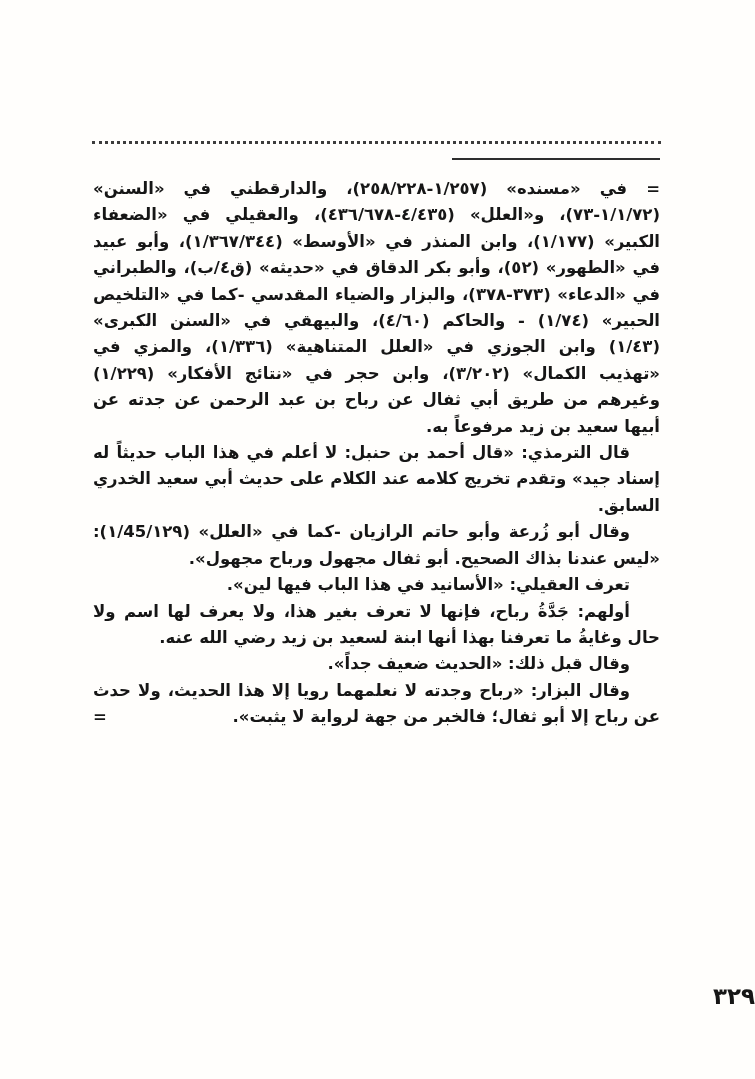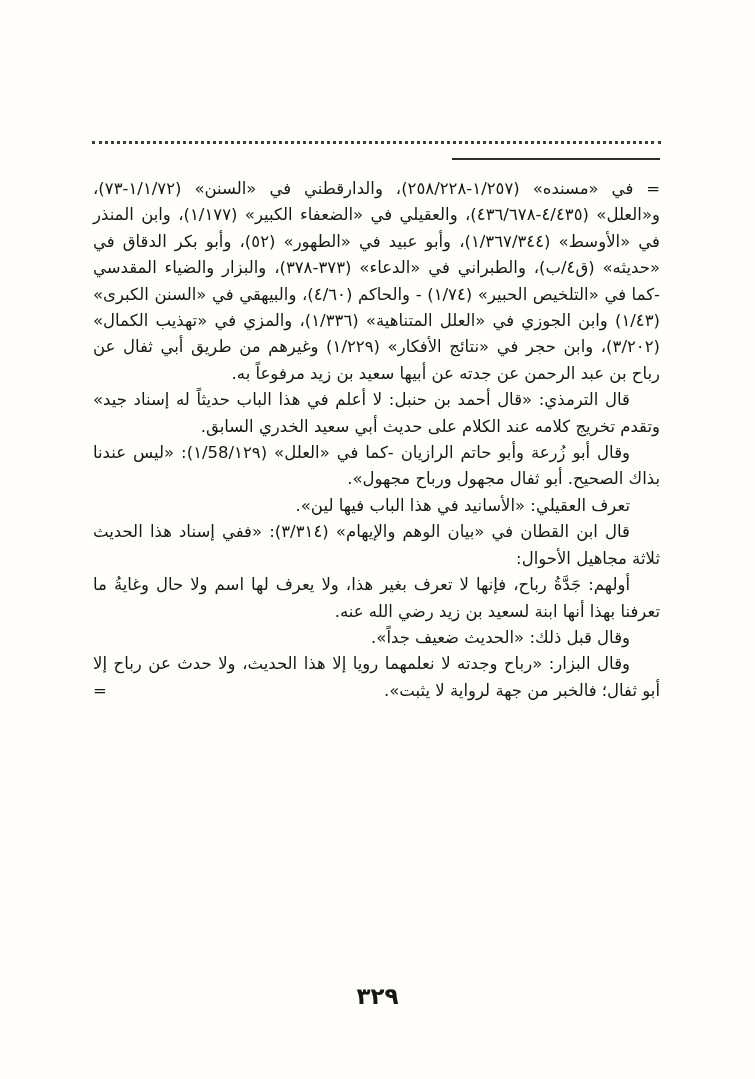--- a/index.html
+++ b/index.html
@@ -35,62 +35,60 @@
   }
   .text-block {
     position: absolute;
     top: 176px;
     right: 95px;
     left: 93px;
     direction: rtl;
     text-align: justify;
     font-size: 16.5px;
     line-height: 26.4px;
-    font-weight: 400;
+    font-weight: 700;
   }
   .para {
     margin: 0;
     text-indent: 30px;
   }
   .para.flush {
     text-indent: 0;
   }
   .end-marker {
     margin-top: -26.4px;   
     text-align: left;
     direction: ltr;
     font-size: 16.5px;
     line-height: 26.4px;
   }
   .page-number {
     position: absolute;
     bottom: 70px;
     left: 0;
     right: 0;
-    text-align: center;
     font-size: 23px;
     font-weight: bold;
     letter-spacing: 2px;
     direction: rtl;
   }
 </style>
 </head>
 <body>
 
 <div class="page">
 
   <div class="dotted-separator"></div>
   <div class="footnote-rule"></div>
 
   <div class="text-block">
     <p class="para flush">= في «مسنده» (١/٢٥٧-٢٥٨/٢٢٨)، والدارقطني في «السنن» (١/١/٧٢-٧٣)، و«العلل» (٤/٤٣٥-٤٣٦/٦٧٨)، والعقيلي في «الضعفاء الكبير» (١/١٧٧)، وابن المنذر في «الأوسط» (١/٣٦٧/٣٤٤)، وأبو عبيد في «الطهور» (٥٢)، وأبو بكر الدقاق في «حديثه» (ق٤/ب)، والطبراني في «الدعاء» (٣٧٣-٣٧٨)، والبزار والضياء المقدسي -كما في «التلخيص الحبير» (١/٧٤) - والحاكم (٤/٦٠)، والبيهقي في «السنن الكبرى» (١/٤٣) وابن الجوزي في «العلل المتناهية» (١/٣٣٦)، والمزي في «تهذيب الكمال» (٣/٢٠٢)، وابن حجر في «نتائج الأفكار» (١/٢٢٩) وغيرهم من طريق أبي ثفال عن رباح بن عبد الرحمن عن جدته عن أبيها سعيد بن زيد مرفوعاً به.</p>
     <p class="para">قال الترمذي: «قال أحمد بن حنبل: لا أعلم في هذا الباب حديثاً له إسناد جيد» وتقدم تخريج كلامه عند الكلام على حديث أبي سعيد الخدري السابق.</p>
-    <p class="para">وقال أبو زُرعة وأبو حاتم الرازيان -كما في «العلل» (١/58/١٢٩): «ليس عندنا بذاك الصحيح. أبو ثفال مجهول ورباح مجهول».</p>
+    <p class="para">وقال أبو زُرعة وأبو حاتم الرازيان -كما في «العلل» (١/45/١٢٩): «ليس عندنا بذاك الصحيح. أبو ثفال مجهول ورباح مجهول».</p>
     <p class="para">تعرف العقيلي: «الأسانيد في هذا الباب فيها لين».</p>
-    <p class="para">قال ابن القطان في «بيان الوهم والإيهام» (٣/٣١٤): «ففي إسناد هذا الحديث ثلاثة مجاهيل الأحوال:</p>
     <p class="para">أولهم: جَدَّةُ رباح، فإنها لا تعرف بغير هذا، ولا يعرف لها اسم ولا حال وغايةُ ما تعرفنا بهذا أنها ابنة لسعيد بن زيد رضي الله عنه.</p>
     <p class="para">وقال قبل ذلك: «الحديث ضعيف جداً».</p>
     <p class="para">وقال البزار: «رباح وجدته لا نعلمهما رويا إلا هذا الحديث، ولا حدث عن رباح إلا أبو ثفال؛ فالخبر من جهة لرواية لا يثبت».</p>
     <div class="end-marker">=</div>
   </div>
 
   <div class="page-number">٣٢٩</div>
 
 </div>
 

